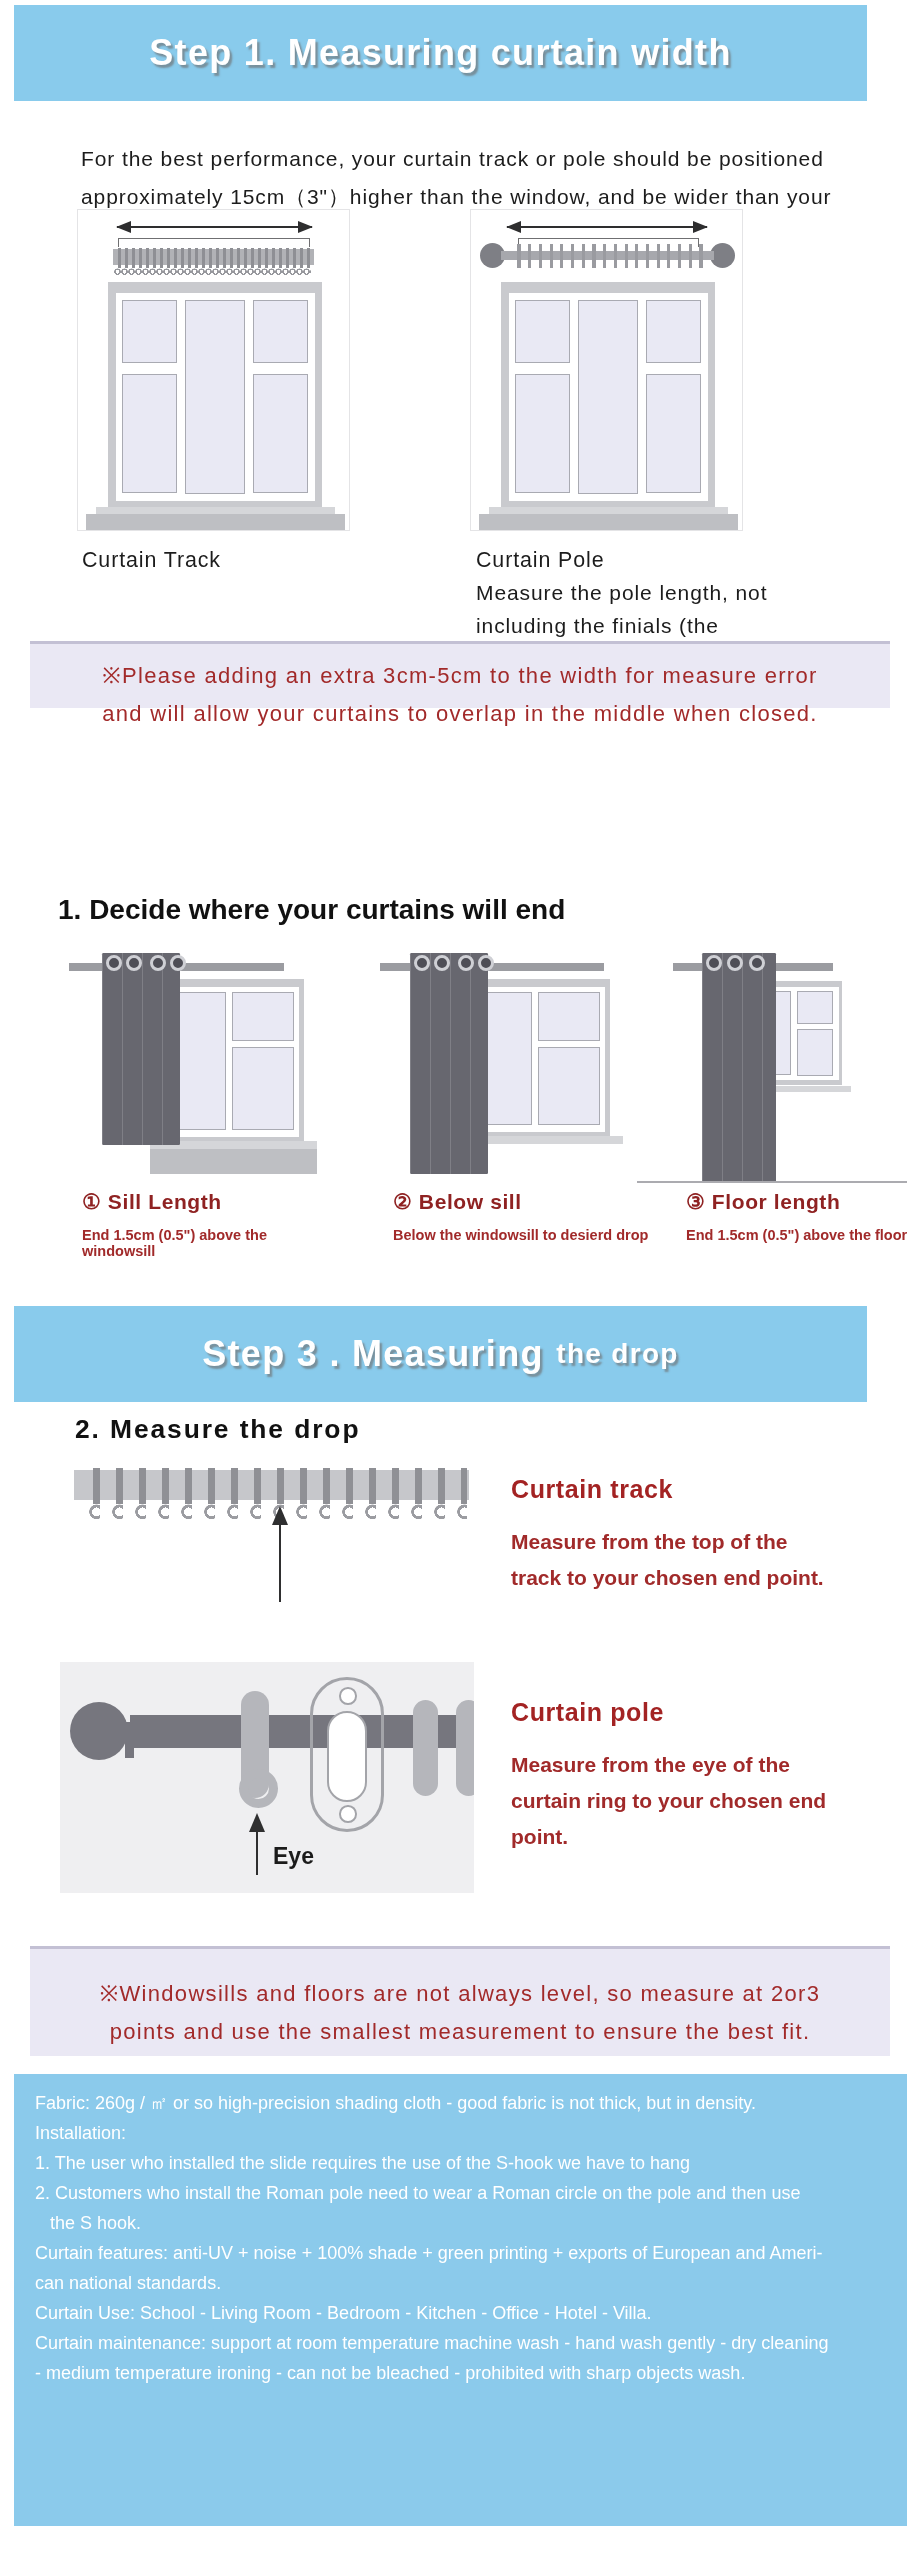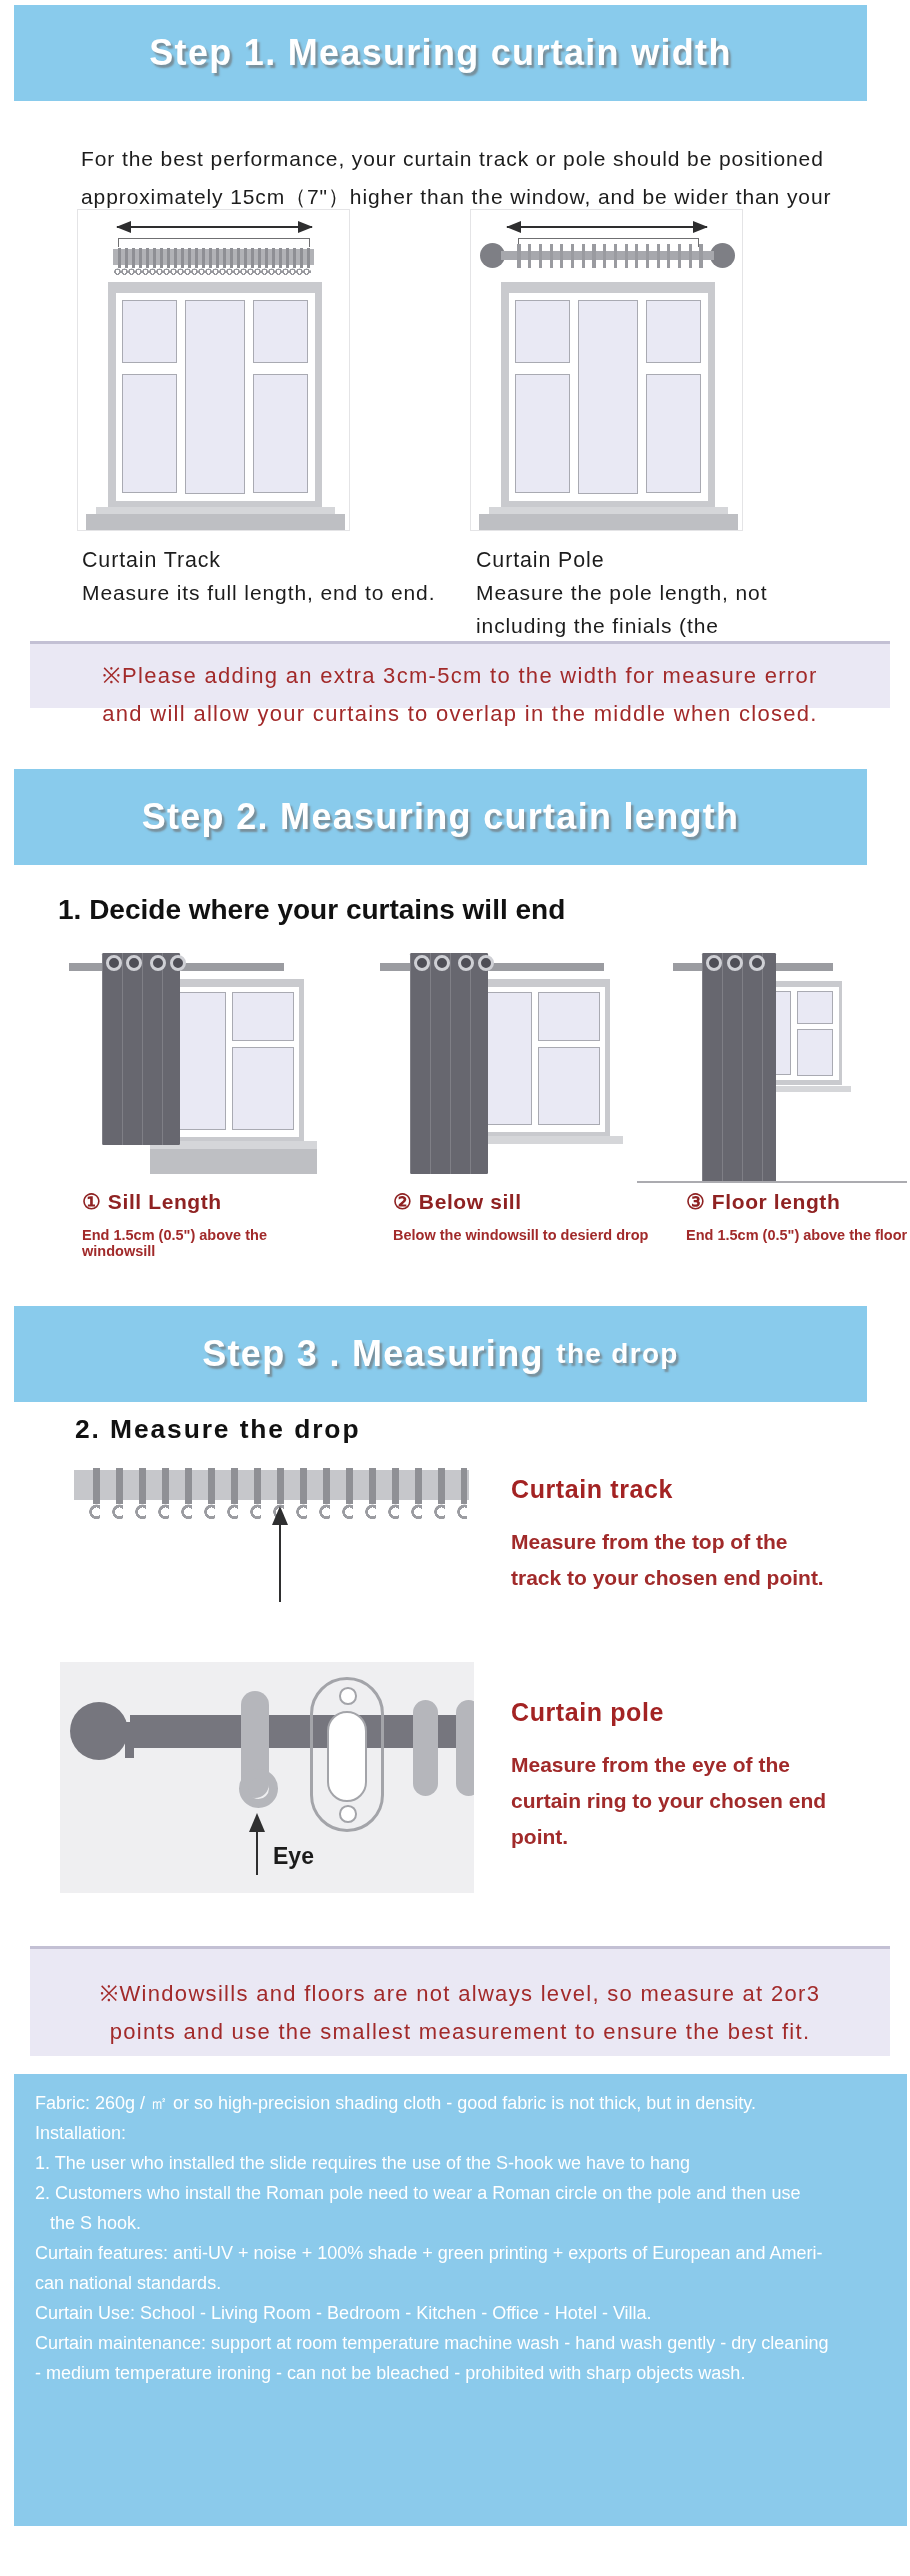--- a/index.html
+++ b/index.html
@@ -107,21 +107,21 @@
 </head>
 <body>
 
 <div id="page">
 
   <div class="abs banner" style="top:5px;">
     <span class="t1">Step 1. Measuring curtain width</span>
   </div>
 
   <div class="abs blacktext" style="left:81px;top:140px;width:818px;">For the best performance, your curtain track or pole should be positioned
-approximately 15cm（7"）higher than the window, and be wider than your</div>
+approximately 15cm（3"）higher than the window, and be wider than your</div>
 
   <div class="abs illu-box" style="left:77px;top:209px;">
     <div class="harrow" style="left:39px;top:16.4px;width:195px;"></div>
     <div class="bracket" style="left:40px;top:28px;width:192px;"></div>
     <div class="trackbar" style="left:35px;top:39px;width:201px;height:16.4px;"></div>
     <div class="track-gliders" style="left:36px;top:38px;width:197px;height:20px;"></div>
     <div class="track-rings" style="left:36px;top:58px;width:197px;height:8.2px;"></div>
     <div class="winA" style="left:30px;top:72px;">
       <div class="inner">
         <div class="pane p1"></div>
@@ -149,31 +149,27 @@
         <div class="pane p3"></div>
         <div class="pane p4"></div>
         <div class="pane p5"></div>
       </div>
     </div>
     <div class="ledge" style="left:17.6px;top:297px;width:239px;height:7.5px;"></div>
     <div class="board" style="left:7.5px;top:304px;width:259px;height:16.4px;"></div>
   </div>
 
   <div class="abs cap-title" style="left:82px;top:548px;">Curtain Track</div>
-  <div class="abs blacktext" style="left:82px;top:576px;width:390px;line-height:33px;font-size:21px;">Measure its full length, end to end.</div>
   <div class="abs cap-title" style="left:476px;top:548px;">Curtain Pole</div>
   <div class="abs blacktext" style="left:476px;top:576px;width:390px;line-height:33px;font-size:21px;">Measure the pole length, not
 including the finials (the</div>
 
   <div class="abs note" style="top:641px;height:67px;padding-top:12.6px;">※Please adding an extra 3cm-5cm to the width for measure error
 and will allow your curtains to overlap in the middle when closed.</div>
 
-  <div class="abs banner" style="top:769px;">
-    <span class="t1">Step 2. Measuring curtain length</span>
-  </div>
 
   <div class="abs heading" style="left:58px;top:894px;font-size:28px;">1. Decide where your curtains will end</div>
 
   <div class="abs" style="left:63px;top:950px;width:277px;height:308px;">
     <div class="pole2" style="left:5.7px;top:12.6px;width:215px;"></div>
     <div class="winB" style="left:101px;top:29px;">
       <div class="inner">
         <div class="pane p1"></div>
         <div class="pane p2"></div>
         <div class="pane p3"></div>

